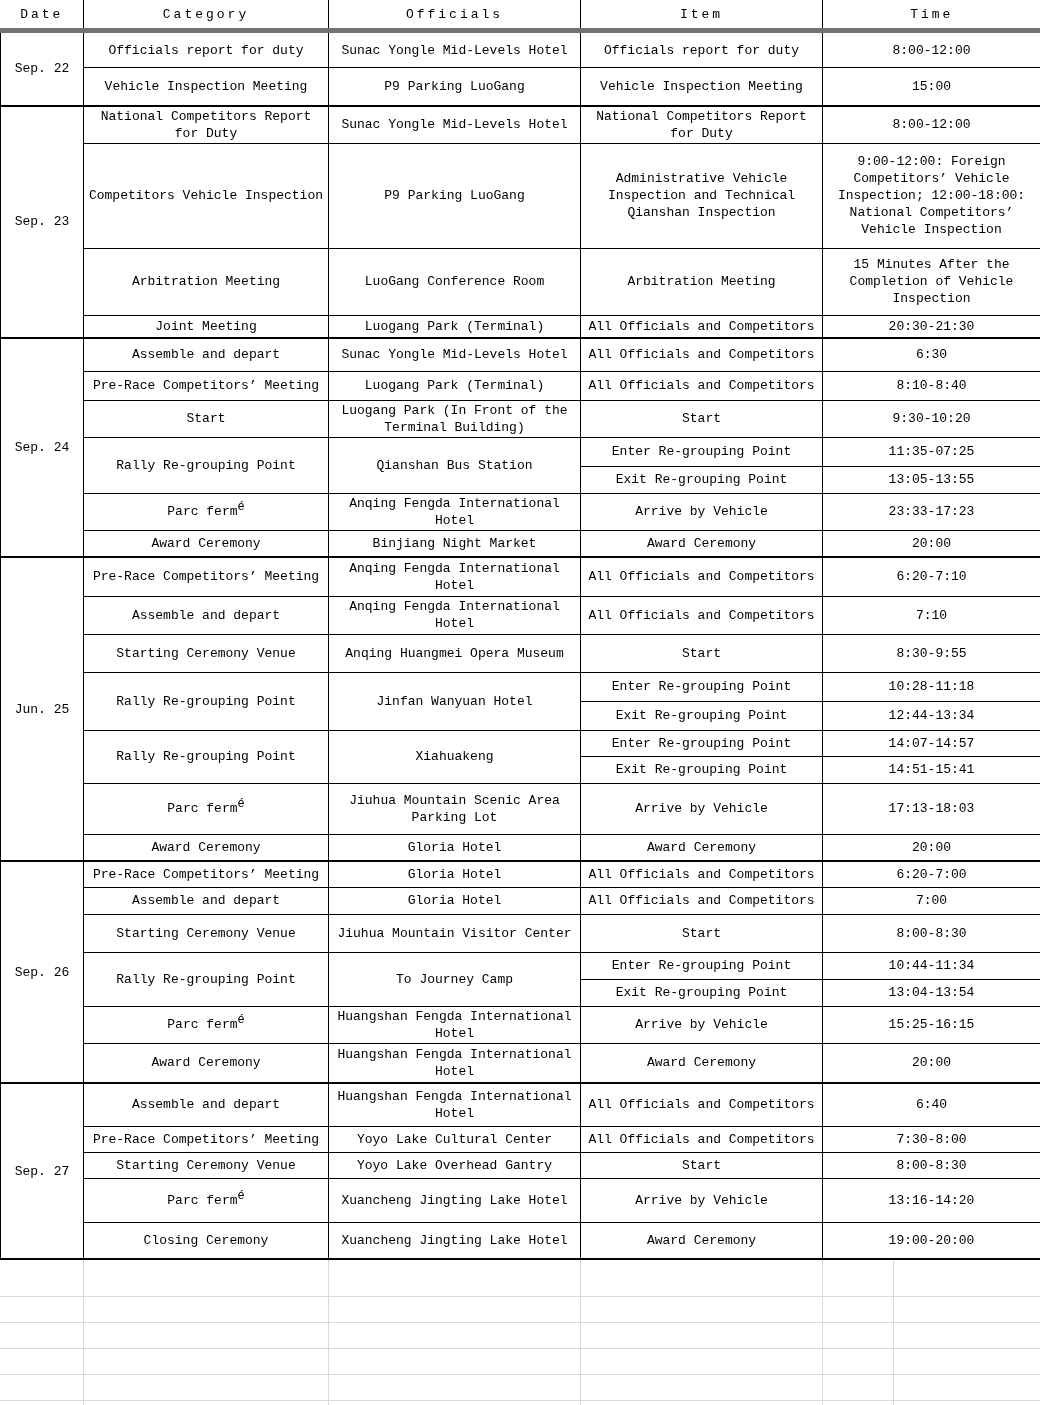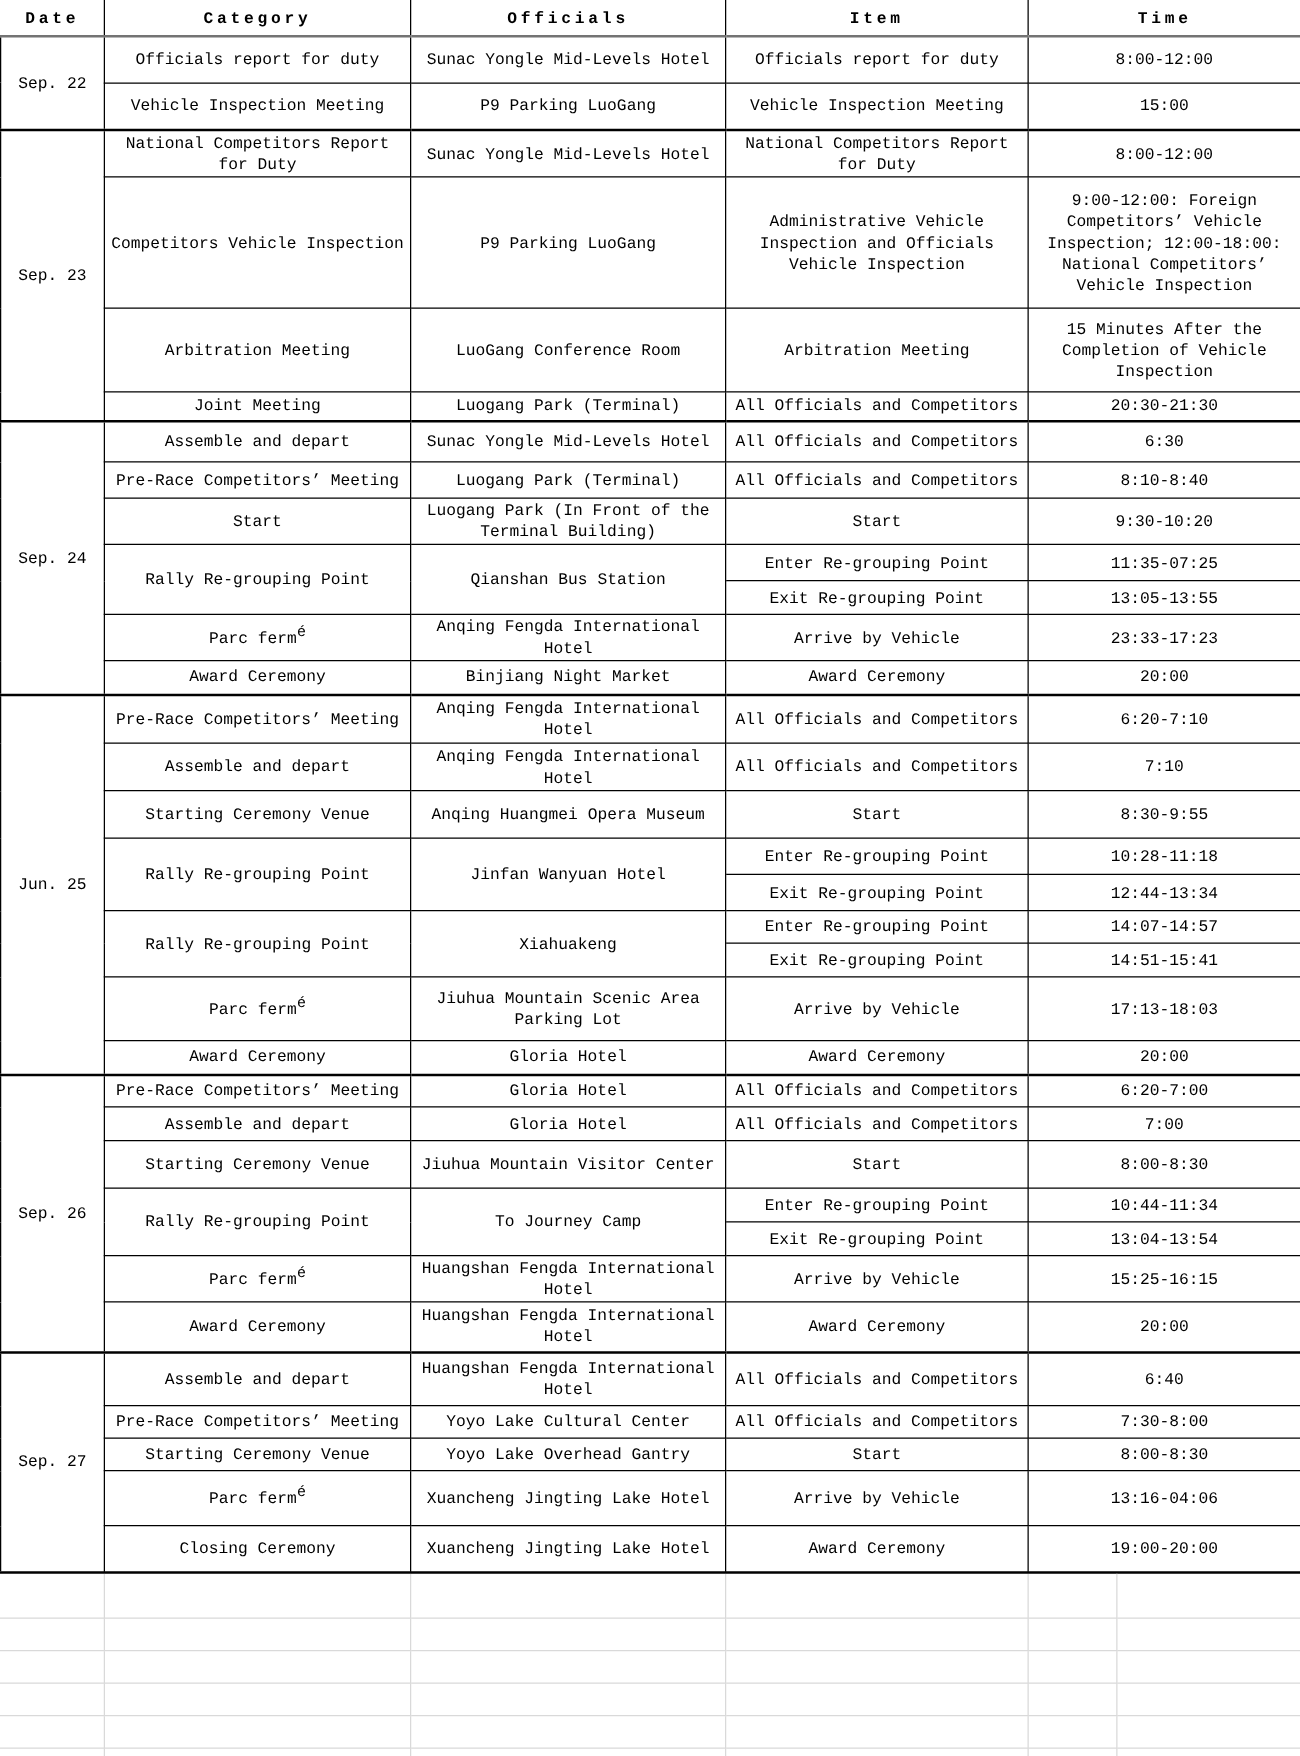--- a/index.html
+++ b/index.html
@@ -26,24 +26,24 @@
   table.schedule td {
     border: 1px solid #000000;
     text-align: center;
     vertical-align: middle;
     padding: 1px 2px;
     line-height: 17px;
     overflow: hidden;
     word-wrap: break-word;
   }
   table.schedule th {
-    font-weight: bold;
+    font-weight: normal;
     letter-spacing: 3px;
     border-top: none;
-    border-bottom: 2px solid #737373;
+    border-bottom: 5px solid #737373;
     height: 26px;
     border-radius: 12px;
   }
   table.schedule th:first-child { border-left: none; }
   table.schedule th:last-child  { border-right: none; }
   td.c-date { border-left: none; }
   td.c-time { border-right: none; }
   tbody.sec > tr:first-child > td { border-top: 2px solid #000000; }
   sup.acc {
     font-size: 12px;
@@ -106,21 +106,21 @@
     <tr style="height:37px">
       <td class="c-date" rowspan="4">Sep. 23</td>
       <td>National Competitors Report for Duty</td>
       <td>Sunac Yongle Mid-Levels Hotel</td>
       <td>National Competitors Report for Duty</td>
       <td class="c-time">8:00-12:00</td>
     </tr>
     <tr style="height:105px">
       <td>Competitors Vehicle Inspection</td>
       <td>P9 Parking LuoGang</td>
-      <td>Administrative Vehicle Inspection and Officials Vehicle Inspection</td>
+      <td>Administrative Vehicle Inspection and Technical Qianshan Inspection</td>
       <td class="c-time">9:00-12:00: Foreign Competitors’ Vehicle Inspection; 12:00-18:00: National Competitors’ Vehicle Inspection</td>
     </tr>
     <tr style="height:67px">
       <td>Arbitration Meeting</td>
       <td>LuoGang Conference Room</td>
       <td>Arbitration Meeting</td>
       <td class="c-time">15 Minutes After the Completion of Vehicle Inspection</td>
     </tr>
     <tr style="height:23px">
       <td>Joint Meeting</td>
@@ -289,21 +289,21 @@
     <tr style="height:26px">
       <td>Starting Ceremony Venue</td>
       <td>Yoyo Lake Overhead Gantry</td>
       <td>Start</td>
       <td class="c-time">8:00-8:30</td>
     </tr>
     <tr style="height:44px">
       <td><span>Parc ferm</span><sup class="acc">é</sup></td>
       <td>Xuancheng Jingting Lake Hotel</td>
       <td>Arrive by Vehicle</td>
-      <td class="c-time">13:16-04:06</td>
+      <td class="c-time">13:16-14:20</td>
     </tr>
     <tr style="height:37px">
       <td>Closing Ceremony</td>
       <td>Xuancheng Jingting Lake Hotel</td>
       <td>Award Ceremony</td>
       <td class="c-time">19:00-20:00</td>
     </tr>
   </tbody>
 </table>
 

